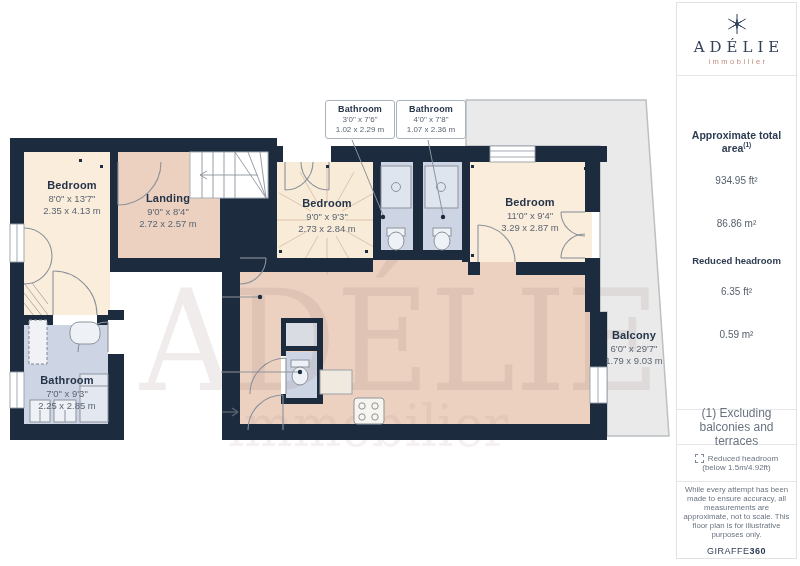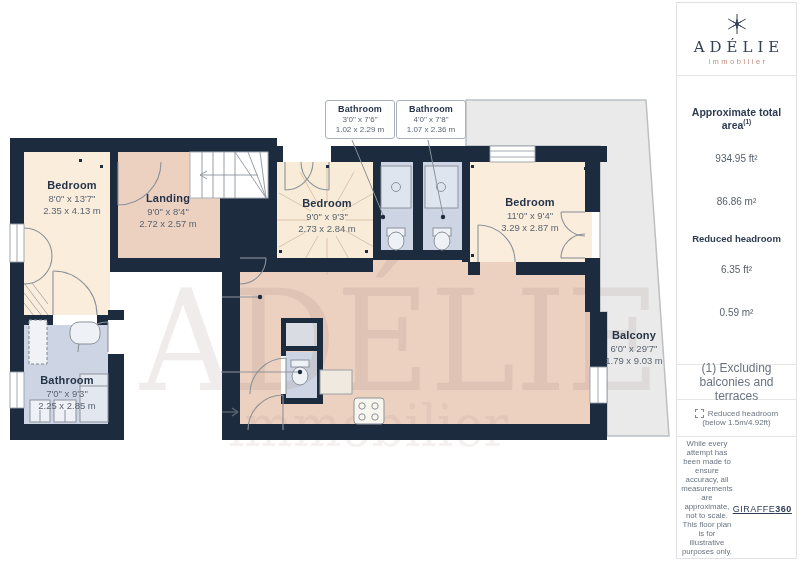--- a/index.html
+++ b/index.html
@@ -22,23 +22,23 @@
   .logo-sub{font-size:7.5px;letter-spacing:2.5px;color:#c58d80;padding-left:3px;}
   .sb-area{flex:1;display:flex;flex-direction:column;align-items:center;justify-content:center;text-align:center;}
   .sb-area .t{font-size:10.5px;font-weight:bold;margin-bottom:6px;}
   .sb-area .t sup{font-size:6.5px;}
   .sb-area .v{font-size:10px;color:#555f6b;margin:16px 0;}
   .sb-area .t2{font-size:9.5px;font-weight:bold;margin-top:10px;margin-bottom:4px;}
   .sb-note{height:34px;display:flex;align-items:center;justify-content:center;font-size:12px;color:#6a7480;text-align:center;padding:0 4px;}
   .sb-legend{height:36px;display:flex;flex-direction:column;align-items:center;justify-content:center;font-size:8px;color:#6a7480;}
   .legend-line{display:flex;align-items:center;gap:4px;}
   .legend-box{width:7px;height:7px;border:1px dashed #7d8894;display:inline-block;}
-  .sb-disc{flex:0 0 72px;display:flex;flex-direction:row;align-items:center;justify-content:center;
+  .sb-disc{flex:0 0 72px;display:flex;flex-direction:column;align-items:center;justify-content:center;
            font-size:7.8px;color:#6a7480;text-align:center;padding:2px 5px;border-bottom:none;}
-  .sb-brand{margin-top:23px;font-size:9px;color:#2e3c52;letter-spacing:.5px;text-decoration:underline;}
+  .sb-brand{margin-top:7px;font-size:9px;color:#2e3c52;letter-spacing:.5px;}
   .sb-brand .bold{font-weight:bold;}
   .floor-label{position:absolute;left:0;top:543px;width:672px;text-align:center;
                font-size:10.5px;font-weight:bold;color:#2e3c52;margin-top:44px;}
 </style>
 </head>
 <body>
 
 <div id="stage">
 
   <svg width="672" height="566" viewBox="0 0 672 566" style="position:absolute;left:0;top:0;">

